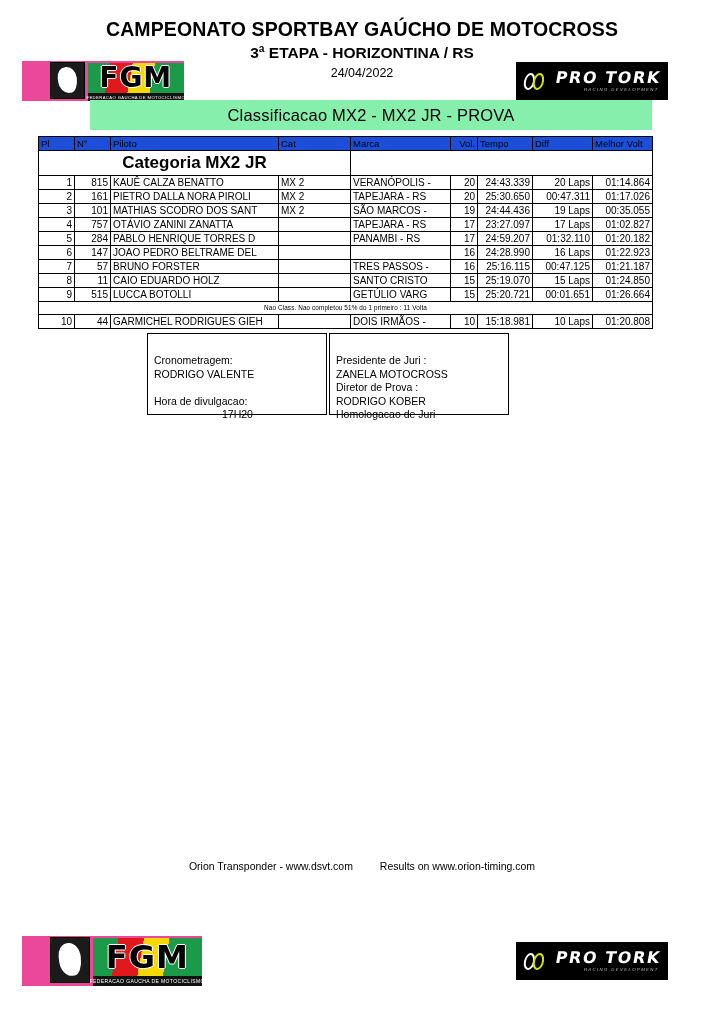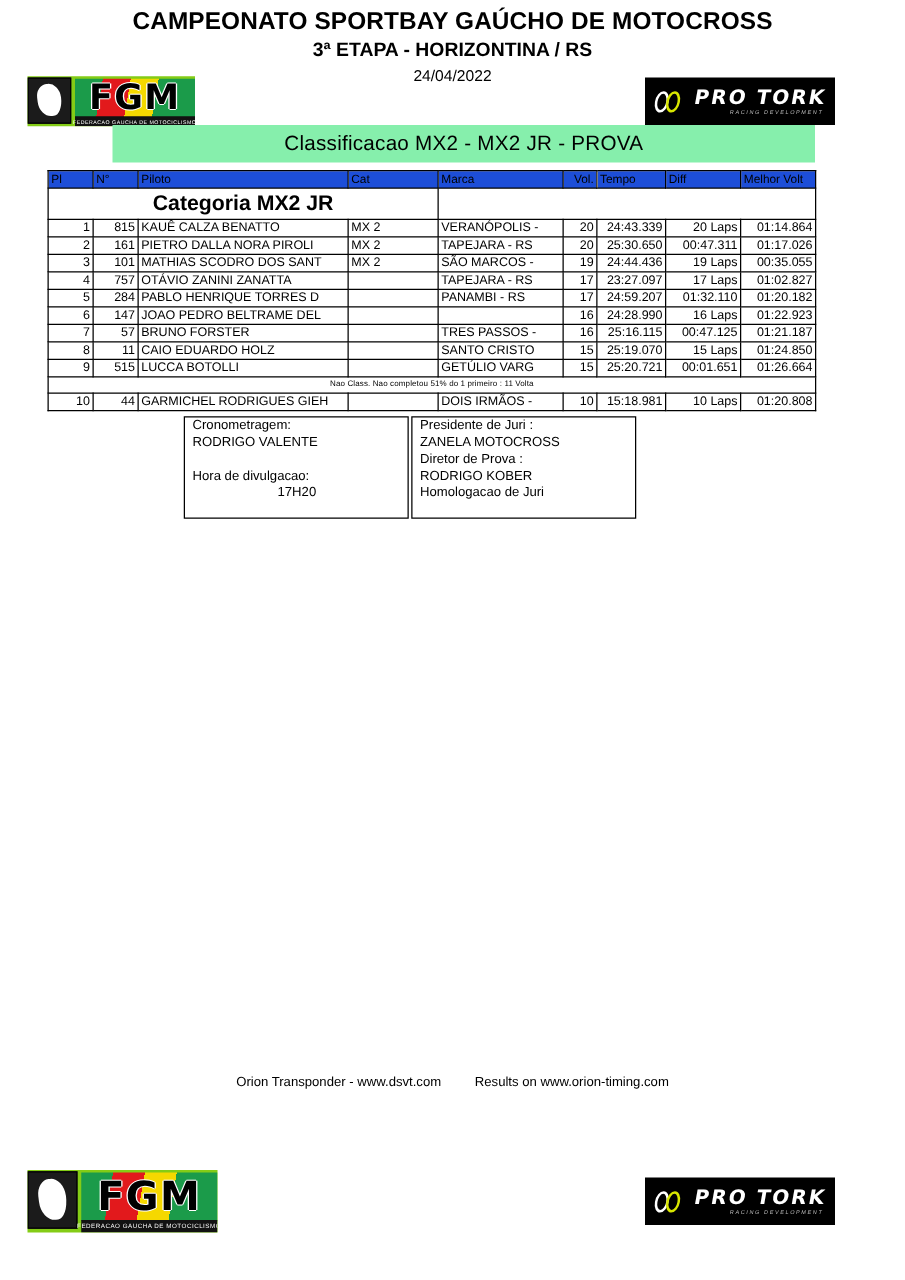--- a/index.html
+++ b/index.html
@@ -13,21 +13,21 @@
     position: relative;
     font-family: "Liberation Sans", sans-serif;
     color: #000;
     overflow: hidden;
   }
 
   
   .title-block {
     position: absolute;
     left: 0;
-    top: 6px;
+    top: 18px;
     width: 724px;
     text-align: center;
   }
   .title-1 {
     font-size: 19.5px;
     font-weight: bold;
     letter-spacing: 0.1px;
     line-height: 23px;
   }
   .title-2 {
@@ -38,22 +38,23 @@
   }
   .title-3 {
     font-size: 12.5px;
     line-height: 19px;
     margin-top: 1px;
   }
 
   
   .fgm-logo {
     position: absolute;
-    background: #84cc16;
+    background: #ec4899;
     overflow: hidden;
+    padding-left: 28px;
   }
   .fgm-top {
     left: 22px;
     top: 61px;
     width: 134px;
     height: 40px;
   }
   .fgm-bottom {
     left: 22px;
     top: 936px;
@@ -284,21 +285,21 @@
     left: 147px;
     top: 333px;
     display: flex;
     gap: 2px;
   }
   .info-box {
     border: 1px solid #000;
     box-sizing: border-box;
     font-size: 10.5px;
     line-height: 13.5px;
-    padding: 0 5px 3px 6px;
+    padding: 20px 5px 3px 6px;
   }
   .info-box.left  { width: 180px; height: 82px; }
   .info-box.right { width: 180px; height: 82px; }
   .info-line { white-space: pre; }
   .info-line.indent { text-align: center; }
   .spacer-line { height: 13.5px; }
 
   
   .credits {
     position: absolute;

